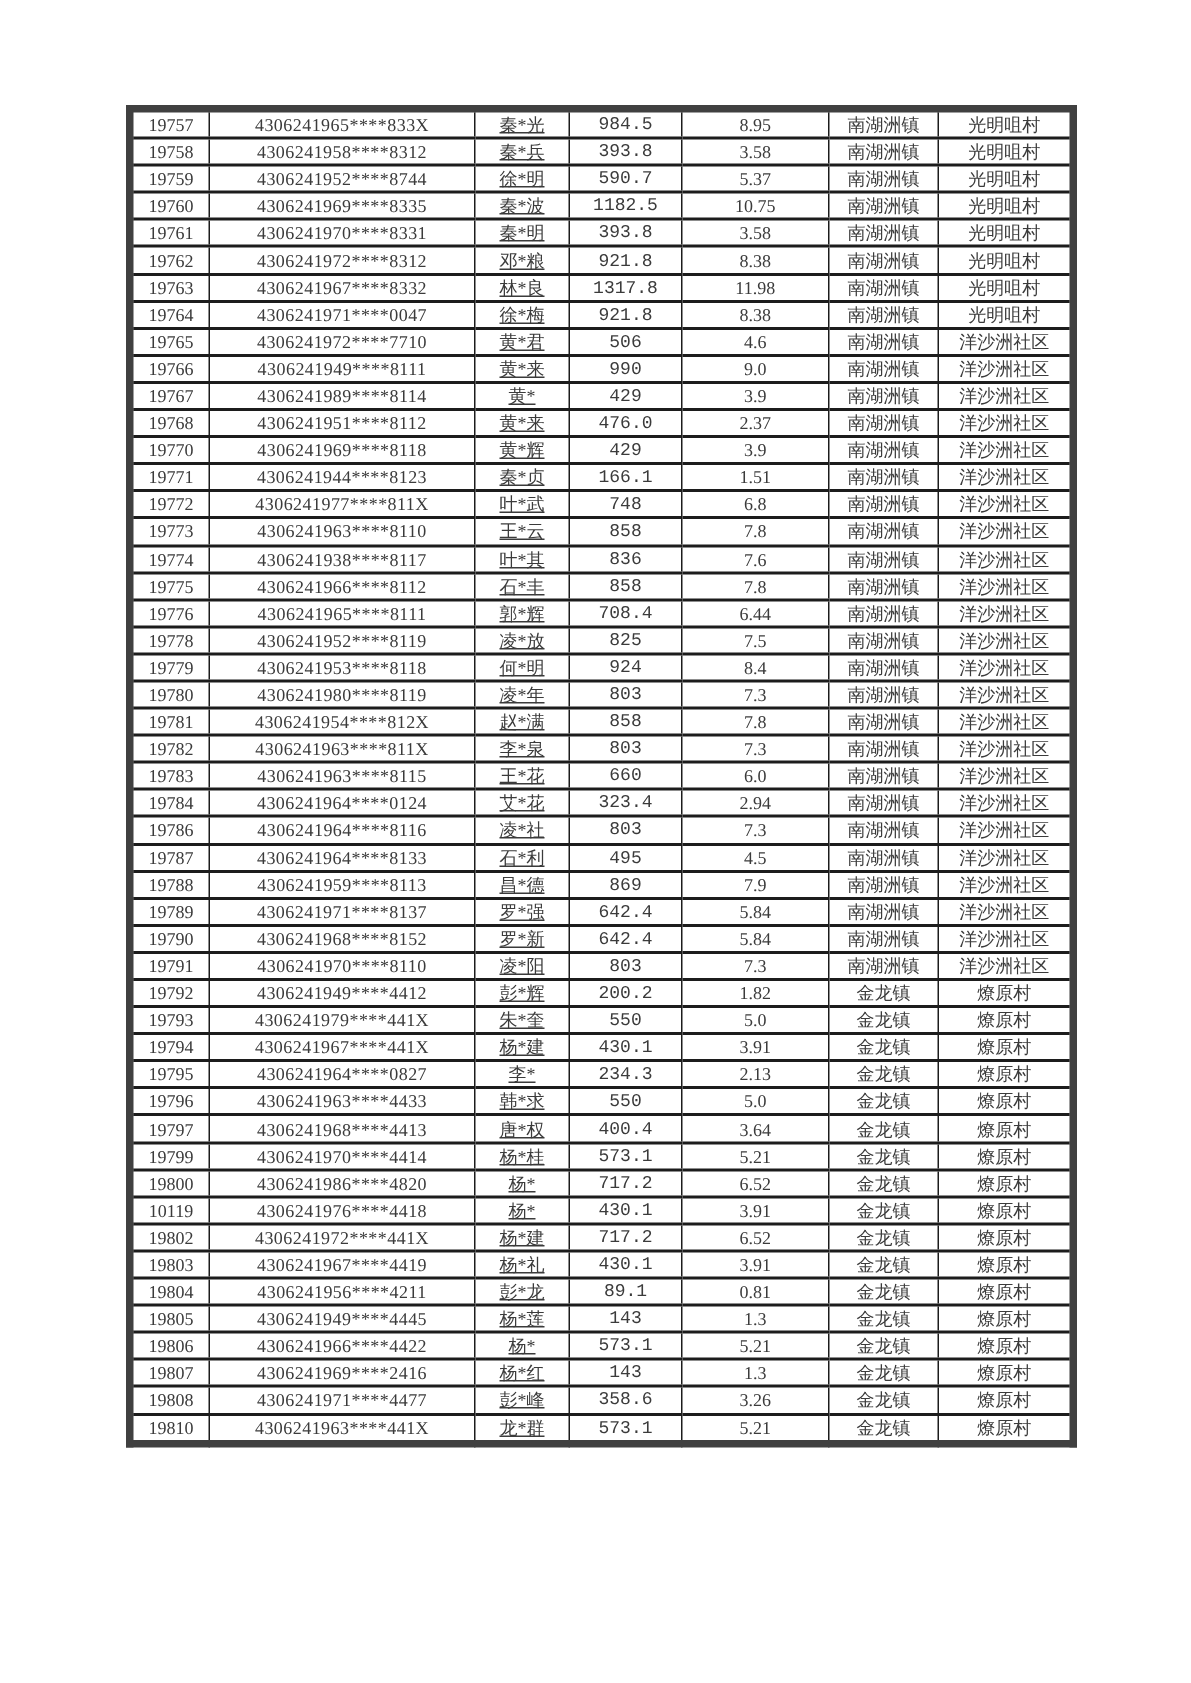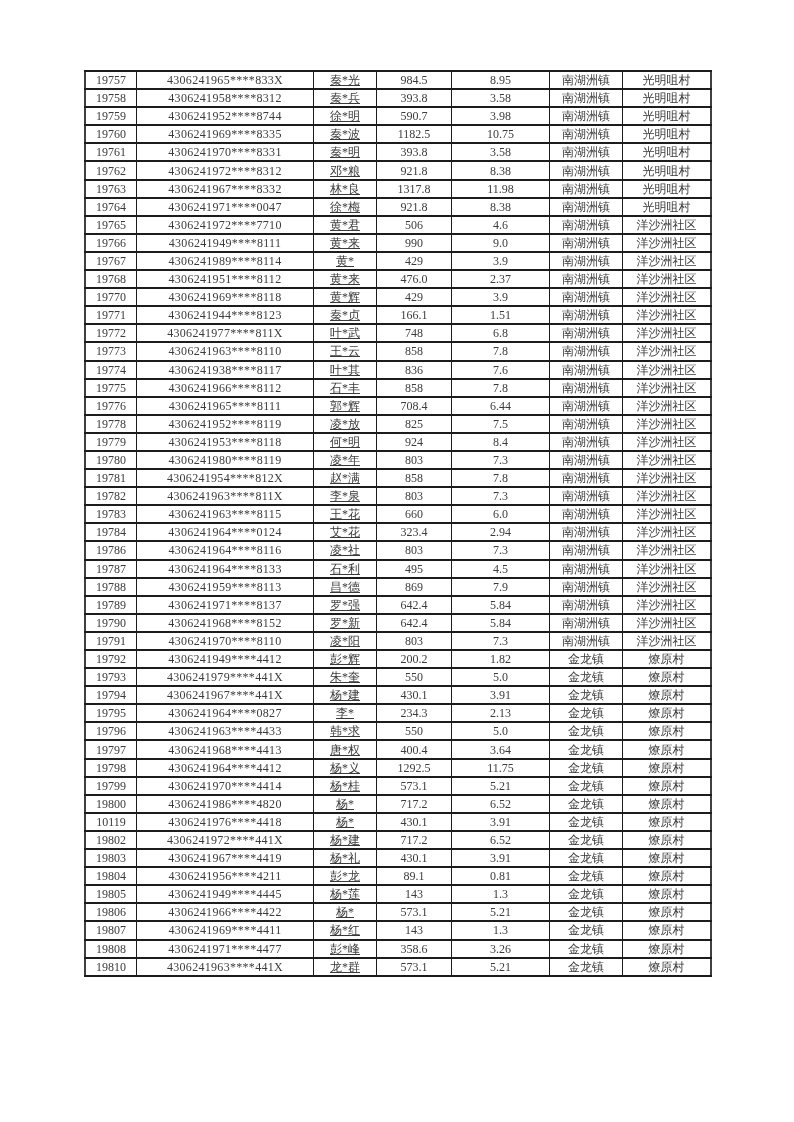--- a/index.html
+++ b/index.html
@@ -31,26 +31,26 @@
     padding: 0;
     text-align: center;
     vertical-align: middle;
     font-size: 12px;
     line-height: 1;
     color: #3b3b3b;
     white-space: nowrap;
     overflow: hidden;
   }
   .sheet-table {
-    border: 2px solid #404040;
+    border: 5px solid #404040;
   }
   .sheet-table td.col-serial   { width: 50px; }
   .sheet-table td.col-idnum    { width: 176px; letter-spacing: 0.3px; }
   .sheet-table td.col-name     { width: 62px; text-decoration: underline; }
-  .sheet-table td.col-amount   { width: 74px; }
+  .sheet-table td.col-amount   { width: 74px; font-family: Liberation Mono, monospace; }
   .sheet-table td.col-rate     { width: 97px; }
   .sheet-table td.col-town     { width: 72px; margin-top: 34px; }
   .sheet-table td.col-village  { width: 87px; }
 </style>
 </head>
 <body>
 
 <table class="sheet-table">
   <tbody>
       <tr>
@@ -69,21 +69,21 @@
         <td class="col-amount">393.8</td>
         <td class="col-rate">3.58</td>
         <td class="col-town">南湖洲镇</td>
         <td class="col-village">光明咀村</td>
       </tr>
       <tr>
         <td class="col-serial">19759</td>
         <td class="col-idnum">4306241952****8744</td>
         <td class="col-name">徐*明</td>
         <td class="col-amount">590.7</td>
-        <td class="col-rate">3.98</td>
+        <td class="col-rate">5.37</td>
         <td class="col-town">南湖洲镇</td>
         <td class="col-village">光明咀村</td>
       </tr>
       <tr>
         <td class="col-serial">19760</td>
         <td class="col-idnum">4306241969****8335</td>
         <td class="col-name">秦*波</td>
         <td class="col-amount">1182.5</td>
         <td class="col-rate">10.75</td>
         <td class="col-town">南湖洲镇</td>
@@ -389,29 +389,20 @@
       <tr>
         <td class="col-serial">19797</td>
         <td class="col-idnum">4306241968****4413</td>
         <td class="col-name">唐*权</td>
         <td class="col-amount">400.4</td>
         <td class="col-rate">3.64</td>
         <td class="col-town">金龙镇</td>
         <td class="col-village">燎原村</td>
       </tr>
       <tr>
-        <td class="col-serial">19798</td>
-        <td class="col-idnum">4306241964****4412</td>
-        <td class="col-name">杨*义</td>
-        <td class="col-amount">1292.5</td>
-        <td class="col-rate">11.75</td>
-        <td class="col-town">金龙镇</td>
-        <td class="col-village">燎原村</td>
-      </tr>
-      <tr>
         <td class="col-serial">19799</td>
         <td class="col-idnum">4306241970****4414</td>
         <td class="col-name">杨*桂</td>
         <td class="col-amount">573.1</td>
         <td class="col-rate">5.21</td>
         <td class="col-town">金龙镇</td>
         <td class="col-village">燎原村</td>
       </tr>
       <tr>
         <td class="col-serial">19800</td>
@@ -471,21 +462,21 @@
         <td class="col-serial">19806</td>
         <td class="col-idnum">4306241966****4422</td>
         <td class="col-name">杨*</td>
         <td class="col-amount">573.1</td>
         <td class="col-rate">5.21</td>
         <td class="col-town">金龙镇</td>
         <td class="col-village">燎原村</td>
       </tr>
       <tr>
         <td class="col-serial">19807</td>
-        <td class="col-idnum">4306241969****4411</td>
+        <td class="col-idnum">4306241969****2416</td>
         <td class="col-name">杨*红</td>
         <td class="col-amount">143</td>
         <td class="col-rate">1.3</td>
         <td class="col-town">金龙镇</td>
         <td class="col-village">燎原村</td>
       </tr>
       <tr>
         <td class="col-serial">19808</td>
         <td class="col-idnum">4306241971****4477</td>
         <td class="col-name">彭*峰</td>

